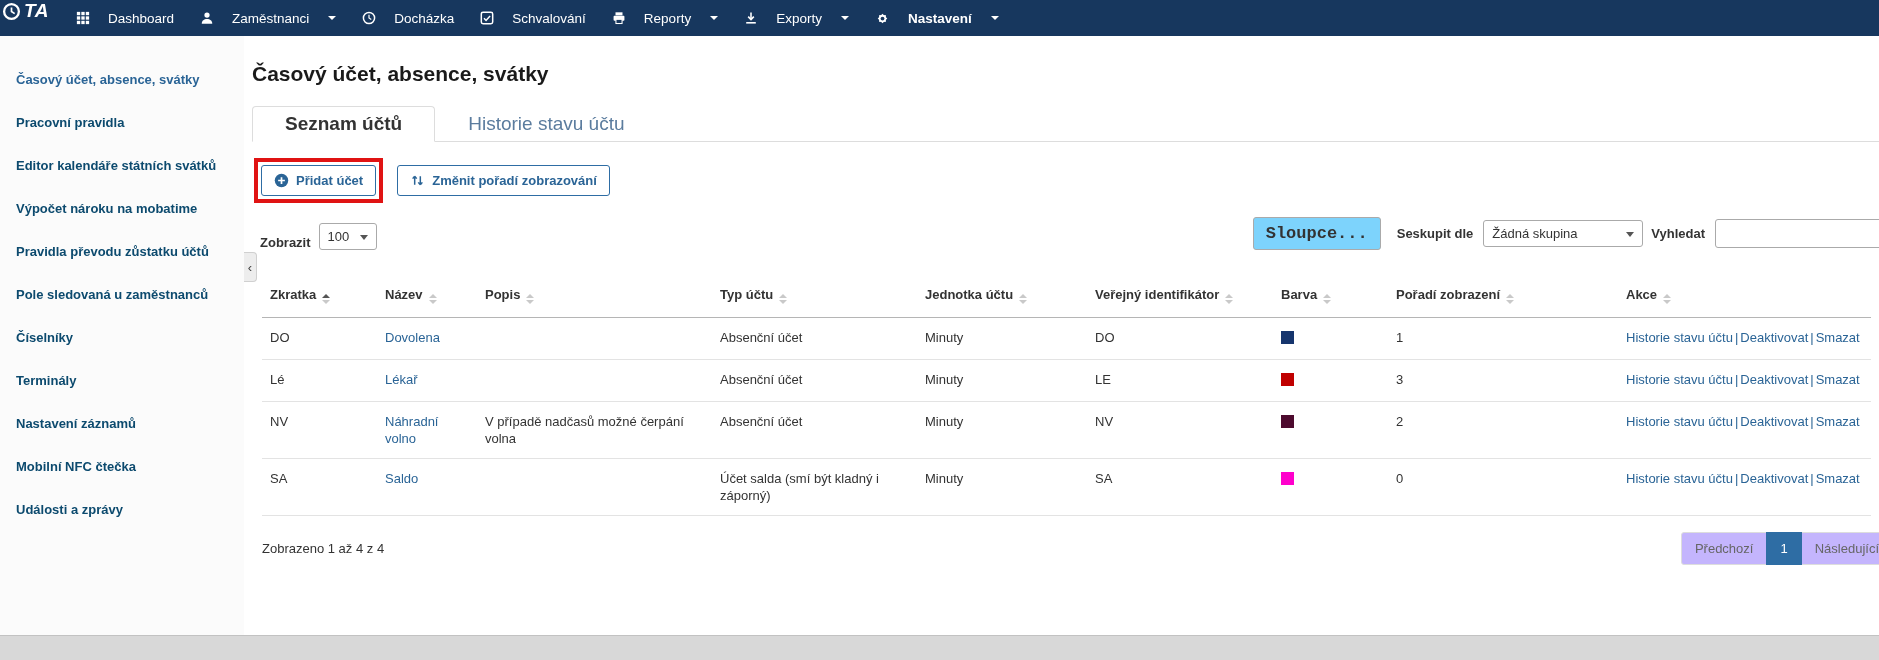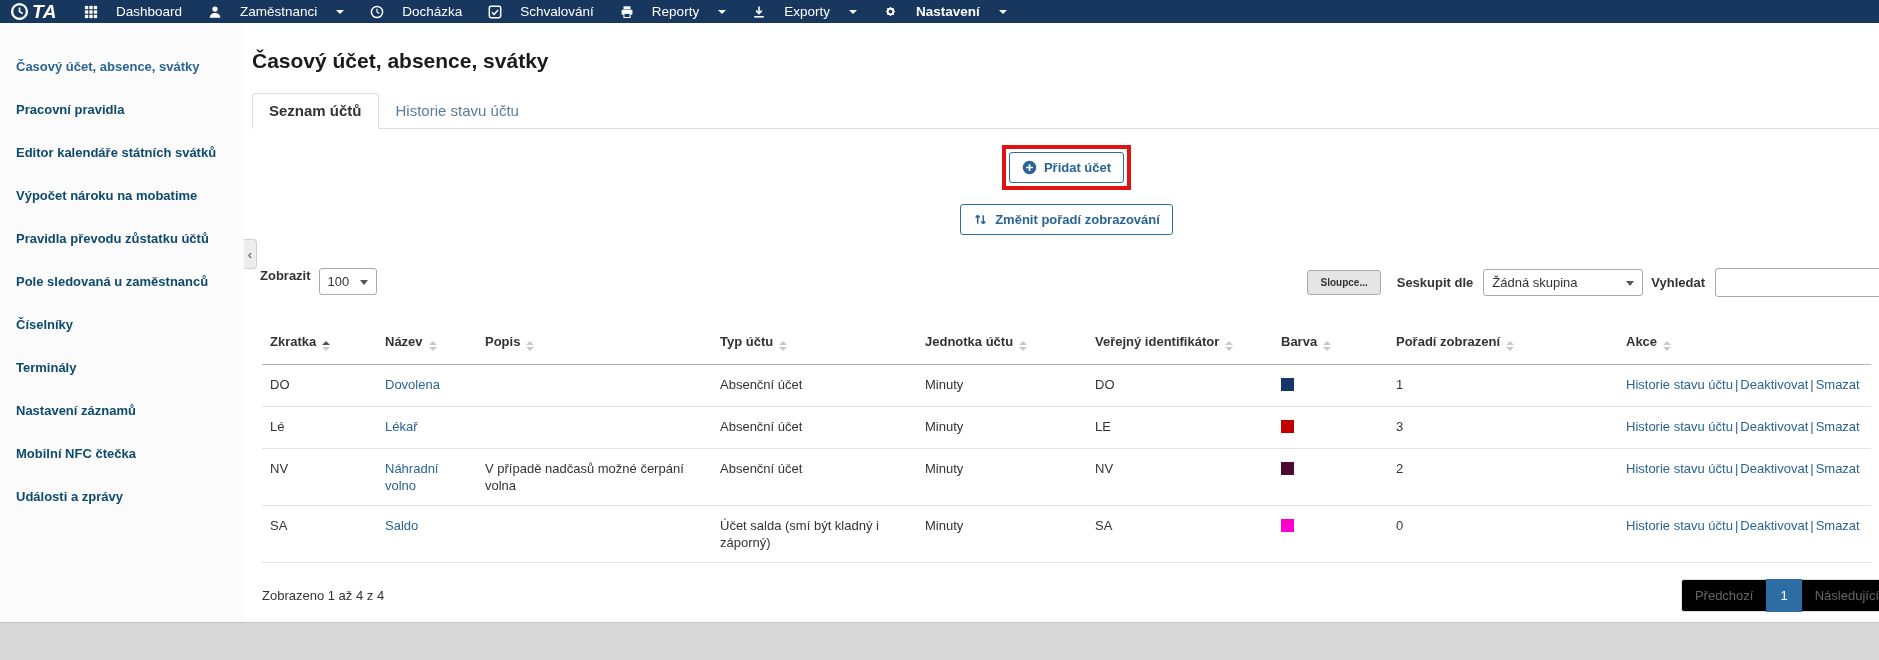--- a/index.html
+++ b/index.html
@@ -4,22 +4,22 @@
 <style>
   * { box-sizing: border-box; margin: 0; padding: 0; }
   html, body { width: 1879px; height: 660px; }
   body {
     font-family: "Liberation Sans", sans-serif;
     font-size: 13px; color: #333;
     background: #d8d8d8; overflow: hidden;
   }
   
   .navbar {
-    height: 23px; background: #17375e; color: #fff;
-    display: flex; align-items: center; padding: 0 14px 0 10px;
+    height: 36px; background: #17375e; color: #fff;
+    display: flex; align-items: flex-start; padding: 0 14px 0 2px;
   }
   .brand { display: flex; align-items: center; gap: 3px; margin-right: 14px; cursor: pointer; }
   .brand .logo-text { font-size: 19px; font-weight: bold; font-style: italic; letter-spacing: .5px; }
   .nav-item {
     display: flex; align-items: center; gap: 18px; height: 36px;
     padding: 0 13px; color: #fff; font-size: 13.5px; cursor: pointer; white-space: nowrap;
   }
   .nav-item.active { font-weight: bold; }
   .caret {
     width: 0; height: 0; border-left: 4px solid transparent;
@@ -44,54 +44,54 @@
     position: absolute; left: 244px; top: 216px; width: 13px; height: 30px;
     background: #ededed; border: 1px solid #d0d0d0; border-left: none;
     border-radius: 0 4px 4px 0; display: flex; align-items: center; justify-content: center;
     color: #444; font-size: 13px; cursor: pointer; z-index: 2;
   }
   
   .main { flex: 1; padding: 26px 0 0 8px; overflow: hidden; }
   .page-title { font-size: 21px; font-weight: bold; color: #1a1a1a; margin-bottom: 20px; }
   .tabs { display: flex; border-bottom: 1px solid #ddd; }
   .tab {
-    padding: 9px 16px; font-size: 15px; color: #5b7c9e; cursor: pointer;
+    padding: 9px 32px; font-size: 19px; color: #5b7c9e; cursor: pointer;
     margin-bottom: -1px; border: 1px solid transparent; line-height: 16px;
   }
   .tab.active {
     background: #fff; border: 1px solid #ddd; border-bottom: 1px solid #fff;
     border-radius: 4px 4px 0 0; color: #333; font-weight: bold;
   }
   .panel { padding-top: 16px; }
-  .btn-row { display: flex; align-items: center; gap: 14px; padding-left: 2px; flex-direction: column; }
+  .btn-row { display: flex; align-items: center; gap: 14px; padding-left: 2px; }
   .annotation { border: 4px solid #e01313; padding: 3px; display: inline-block; background: #fff; }
   .btn-blue {
     display: inline-flex; align-items: center; gap: 7px;
     background: #fff; border: 1px solid #2e6da4; color: #2a6496;
     font-weight: bold; font-size: 13px; padding: 7px 12px; border-radius: 3px;
     cursor: pointer; font-family: inherit; white-space: nowrap;
   }
-  .controls-row { display: flex; align-items: flex-start; margin-top: 33px; padding-left: 8px; }
+  .controls-row { display: flex; align-items: flex-end; margin-top: 14px; padding-left: 8px; }
   .ctl-label { font-weight: bold; font-size: 13px; color: #333; white-space: nowrap; }
   .select-wrap { position: relative; display: inline-block; margin: 0 8px; }
   .select-wrap select {
     appearance: none; -webkit-appearance: none; font-family: inherit; font-size: 13px;
     padding: 5px 26px 5px 8px; border: 1px solid #aaa; border-radius: 3px;
     background: #fff; color: #333; cursor: pointer;
   }
   .select-wrap::after {
     content: ""; position: absolute; right: 9px; top: 50%; margin-top: -2px;
     border-left: 4px solid transparent; border-right: 4px solid transparent;
     border-top: 5px solid #555; pointer-events: none;
   }
   .controls-right { margin-left: auto; display: flex; align-items: center; margin-right: -14px; }
   .btn-default {
-    background: #e5e5e5; border: 1px solid #aaa; border-radius: 3px; padding: 6px 12px;
-    font-size: 10px; font-weight: bold; color: #333; cursor: pointer;
-    font-family: Liberation Sans, sans-serif; margin-right: 16px; white-space: nowrap;
+    background: #7dd3fc; border: 1px solid #aaa; border-radius: 3px; padding: 6px 12px;
+    font-size: 17px; font-weight: bold; color: #333; cursor: pointer;
+    font-family: Liberation Mono, monospace; margin-right: 16px; white-space: nowrap;
   }
   .controls-right .ctl-label { margin-right: 2px; }
   .search-input {
     border: 1px solid #aaa; border-radius: 3px; padding: 6px 8px; width: 178px;
     font-family: inherit; font-size: 13px; margin-left: 8px;
   }
   
   .acct-table { border-collapse: collapse; table-layout: fixed; width: 1609px; margin: 24px 0 0 10px; }
   .acct-table th {
     text-align: left; font-size: 13px; color: #333; padding: 13px 8px;
@@ -112,21 +112,21 @@
   .sep { margin: 0 2px; }
   .swatch { display: inline-block; width: 13px; height: 13px; margin-top: 2px; }
   
   .table-footer {
     display: flex; align-items: center; justify-content: space-between;
     margin: 16px 0 0 10px; padding-bottom: 20px;
   }
   .table-info { font-size: 13px; color: #333; }
   .pagination { display: flex; margin-right: -14px; }
   .page-btn {
-    border: 1px solid #ddd; background: #000000; color: #666; padding: 7px 13px;
+    border: 1px solid #ddd; background: #c4b5fd; color: #666; padding: 7px 13px;
     font-size: 13px; cursor: pointer; white-space: nowrap; line-height: 17px;
   }
   .page-btn.prev { border-radius: 3px 0 0 3px; }
   .page-btn.num { background: #2e6da4; border-color: #2e6da4; color: #fff; margin: 0 -1px; position: relative; }
 </style>
 </head>
 <body>
 
 <div class="navbar">
   <div class="brand">

